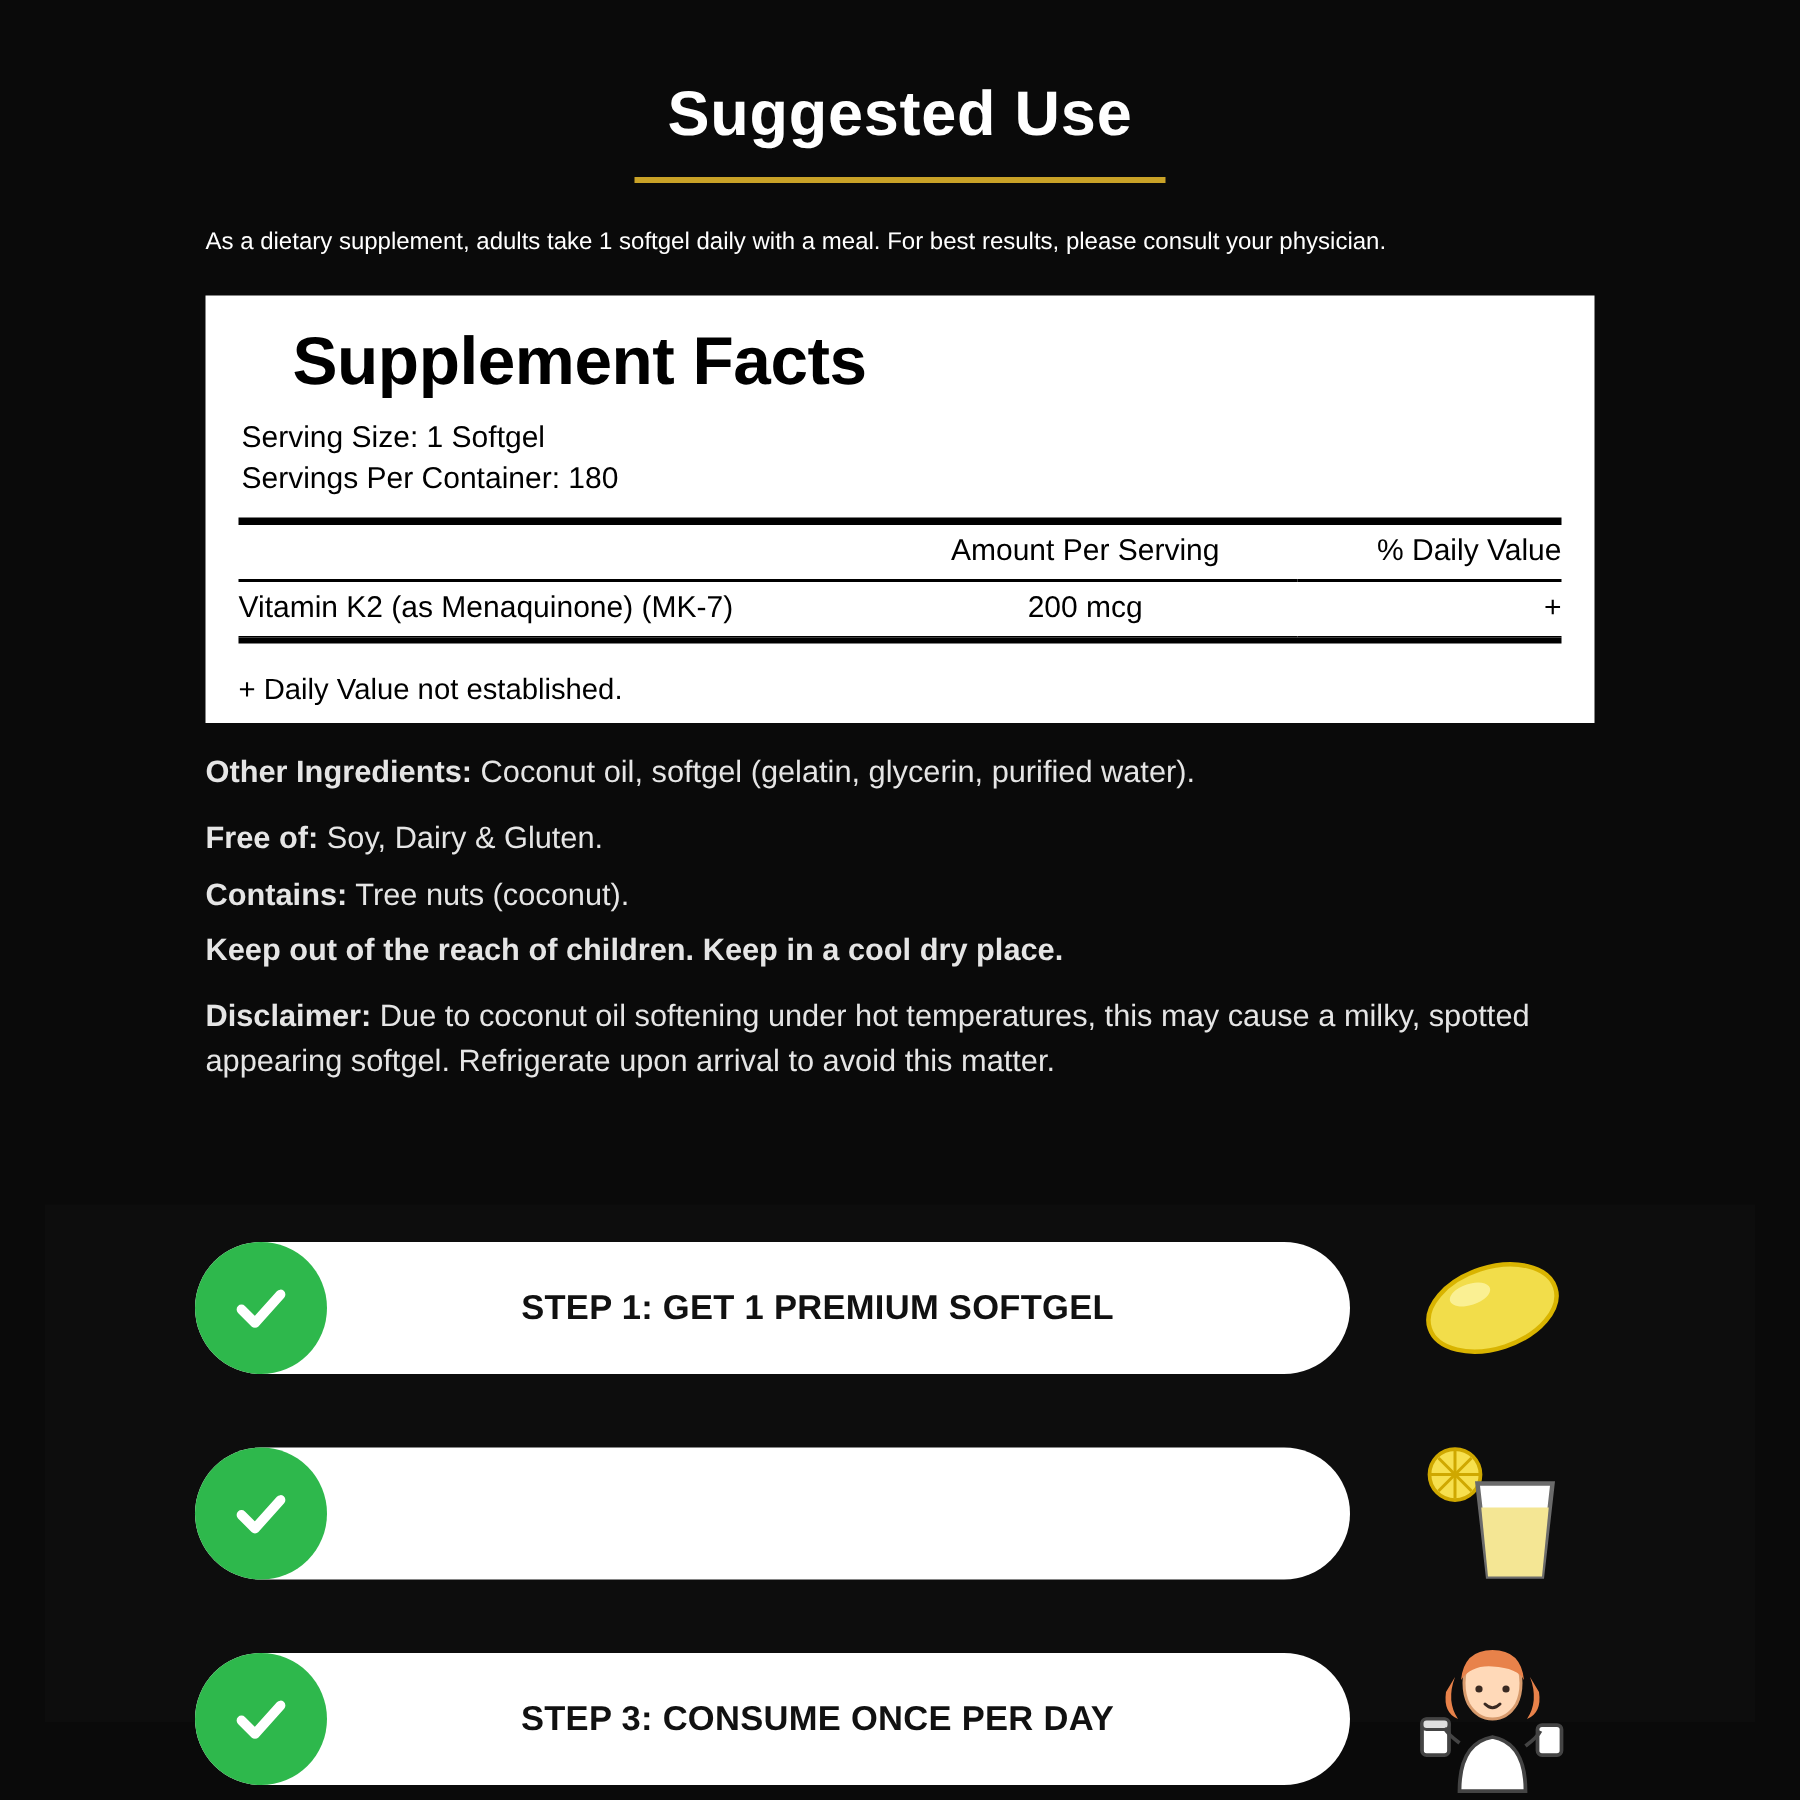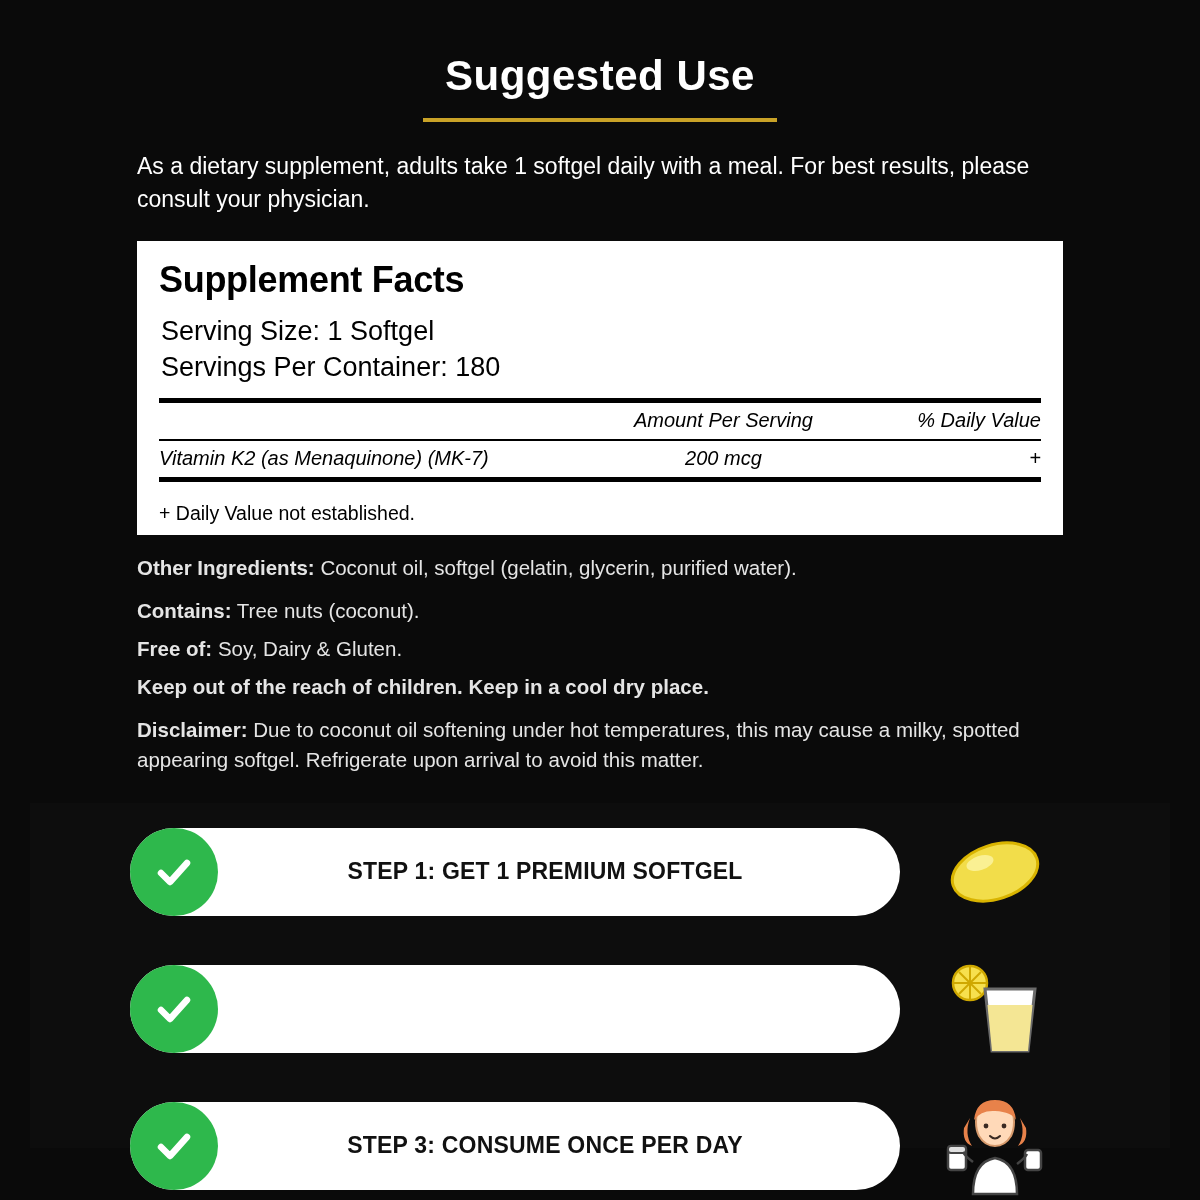--- a/index.html
+++ b/index.html
@@ -25,58 +25,58 @@
   }
   .title-rule {
     width: 354px; height: 4px;
     background: #c9a227;
     margin: 18px auto 0 auto;
   }
 
   
   .intro {
     color: #ffffff;
-    font-size: 23px;
+    font-size: 16px;
     line-height: 1.45;
     margin: 28px 137px 0 137px;
     width: 930px;
   }
 
   
   .facts {
     background: #ffffff;
     color: #000000;
     margin: 24px 137px 0 137px;
     width: 926px;
     padding: 18px 22px 10px 22px;
   }
   .facts-title {
-    font-size: 36px;
+    font-size: 45px;
     font-weight: bold;
     letter-spacing: -0.3px;
     margin-bottom: 12px;
+    margin-left: 36px;
   }
   .facts-serving {
-    font-size: 27px;
+    font-size: 20px;
     line-height: 1.35;
     margin-left: 2px;
   }
   .rule-thick { border-top: 5px solid #000; margin-top: 12px; }
 
   table.facts-table {
     width: 100%;
     border-collapse: collapse;
     font-size: 20px;
   }
   table.facts-table th,
   table.facts-table td {
     padding: 6px 0 7px 0;
     font-weight: normal;
     vertical-align: bottom;
-    font-style: italic;
   }
   table.facts-table th.nutrient,
   table.facts-table td.nutrient { text-align: left; width: 48%; }
   table.facts-table th.amount,
   table.facts-table td.amount { text-align: center; width: 32%; }
   table.facts-table th.dv,
   table.facts-table td.dv { text-align: right; width: 20%; }
   tr.head td, tr.head th { border-bottom: 2px solid #000; }
   tr.row td { border-bottom: 1.5px solid #000; }
   .footnote {
@@ -185,26 +185,26 @@
 
     <div class="footnote">+ Daily Value not established.</div>
   </div>
 
   <div class="info-block">
     <div class="info-line">
       <b>Other Ingredients:</b>
       <span>Coconut oil, softgel (gelatin, glycerin, purified water).</span>
     </div>
     <div class="info-line tight">
+      <b>Free of:</b>
+      <span>Soy, Dairy &amp; Gluten.</span>
+    </div>
+    <div class="info-line tight">
       <b>Contains:</b>
       <span>Tree nuts (coconut).</span>
-    </div>
-    <div class="info-line tight">
-      <b>Free of:</b>
-      <span>Soy, Dairy &amp; Gluten.</span>
     </div>
     <div class="info-line allbold">Keep out of the reach of children. Keep in a cool dry place.</div>
     <div class="info-line">
       <b>Disclaimer:</b>
       <span>Due to coconut oil softening under hot temperatures, this may cause a milky, spotted appearing softgel. Refrigerate upon arrival to avoid this matter.</span>
     </div>
   </div>
 
   <div class="steps">
 

